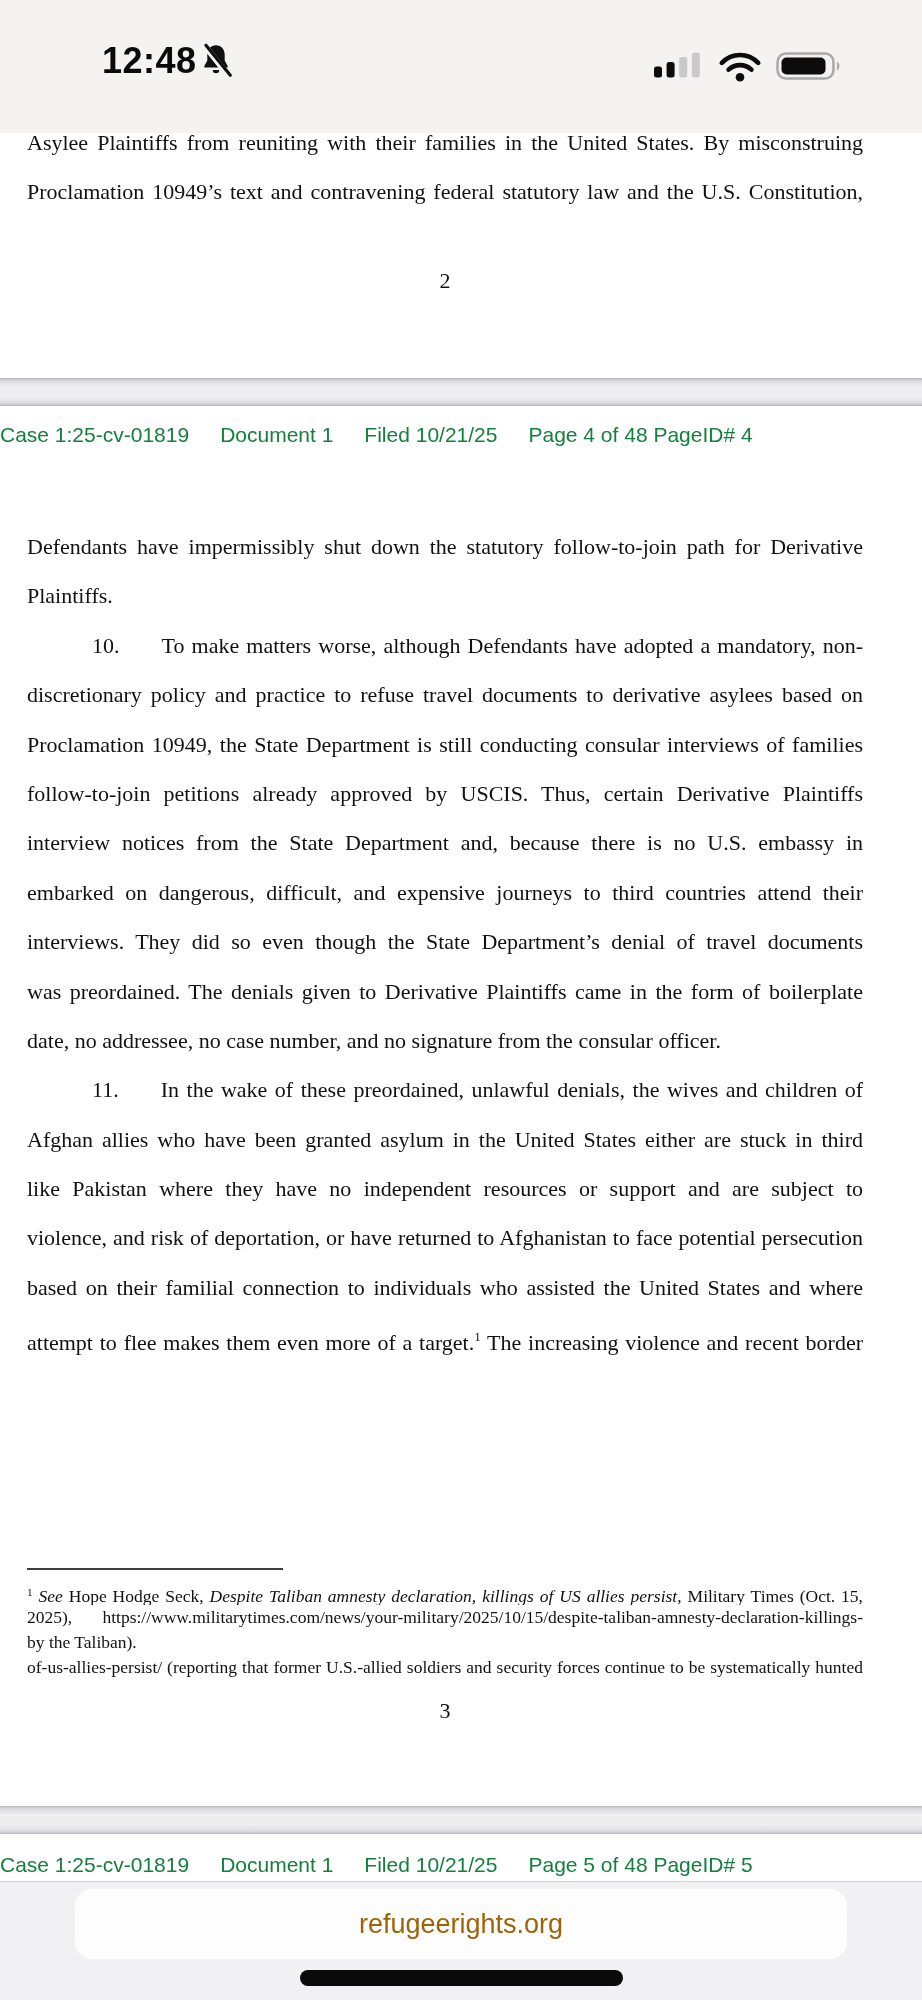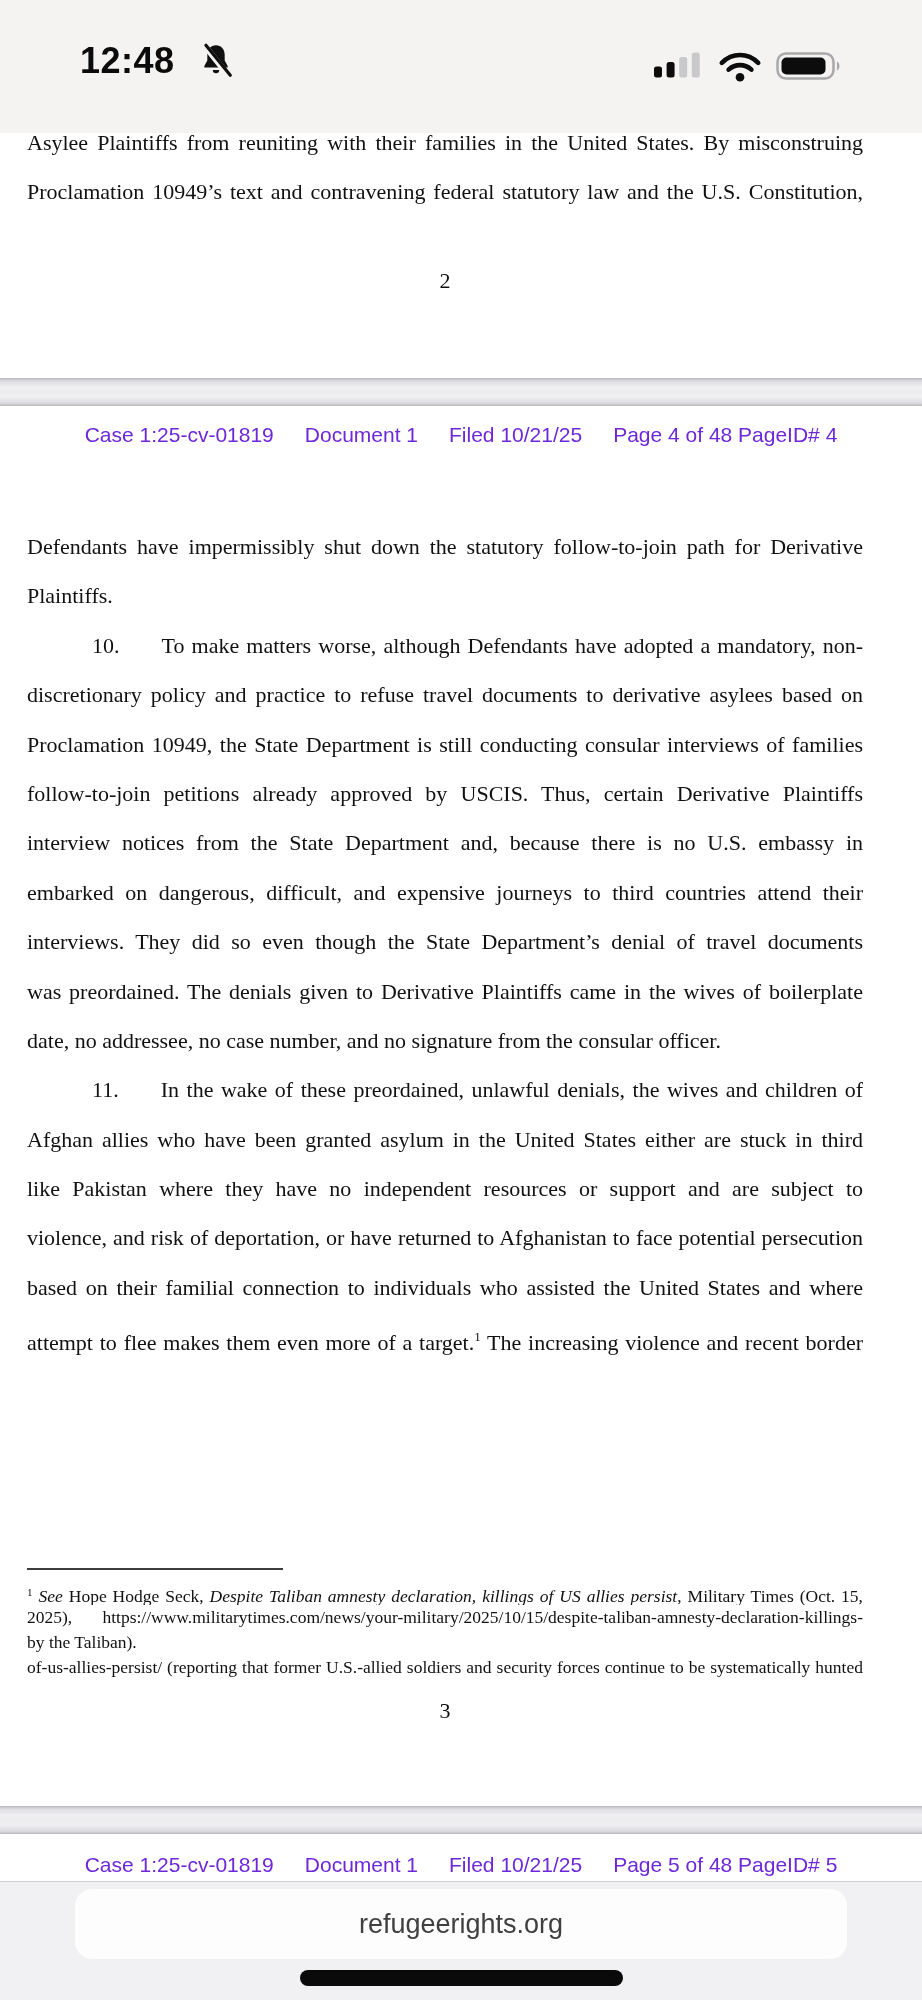--- a/index.html
+++ b/index.html
@@ -10,21 +10,21 @@
     overflow:hidden;
     font-family:"Liberation Serif", serif;
     color:#111;
   }
   
   .statusbar{
     position:absolute;top:0;left:0;width:922px;height:133px;
     background:#f4f3f2;z-index:30;
   }
   .sb-time{
-    position:absolute;left:80px;top:40px;
+    position:absolute;left:102px;top:40px;
     font-family:"Liberation Sans", sans-serif;
     font-size:36px;font-weight:700;letter-spacing:.5px;color:#0b0b0b;
   }
   .sb-bell{position:absolute;left:198px;top:42px;width:36px;height:36px;}
   .sb-signal{position:absolute;left:652px;top:50px;width:56px;height:30px;}
   .sb-wifi{position:absolute;left:718px;top:51px;width:44px;height:31px;}
   .sb-batt{position:absolute;left:776px;top:51px;width:68px;height:30px;}
   
   .pdf-area{position:absolute;inset:0;background:#fff;border-radius:19px;}
   .textcol{position:absolute;left:27px;width:836px;}
@@ -46,44 +46,44 @@
   
   .pgap{
     position:absolute;left:0;width:922px;height:28px;
     background:linear-gradient(180deg,
       #b7b7bd 0px,#dcdce1 3px,#f0f0f3 9px,#ececef 14px,
       #f0f0f3 19px,#dcdce1 25px,#b7b7bd 28px);
   }
   
   .stamp{
     position:absolute;left:0;width:922px;height:30px;
-    display:flex;justify-content:center;align-items:center;gap:31px;
+    display:flex;align-items:center;gap:31px;
     font-family:"Liberation Sans", sans-serif;
-    font-size:21px;color:#6d28d9;
+    font-size:21px;color:#15803d;
   }
   
   .fnrule{position:absolute;left:27px;top:1568px;width:256px;height:2px;background:#3d3d3d;}
   .fncol{position:absolute;left:27px;top:1580px;width:836px;}
   .fn{
     font-size:17.5px;height:25px;line-height:25px;overflow:hidden;
   }
   .fsup{font-size:11px;vertical-align:6px;}
   
   .toolbar{
     position:absolute;left:0;top:1881px;width:922px;height:119px;
     background:#f1f1f3;border-top:1px solid rgba(0,0,0,.14);z-index:20;
   }
   .addr-pill{
     position:absolute;left:75px;top:7px;width:772px;height:70px;
     background:#fdfdfe;border-radius:17px;
     display:flex;align-items:center;justify-content:center;
   }
   .addr-text{
     font-family:"Liberation Sans", sans-serif;
-    font-size:27px;color:#404040;
+    font-size:27px;color:#a16207;
   }
   .home-indicator{
     position:absolute;left:300px;top:88px;width:323px;height:16px;
     border-radius:8px;background:#0a0a0a;
   }
 </style>
 </head>
 <body>
 
 <div class="screen">
@@ -108,21 +108,21 @@
     <div class="textcol" style="top:522px">
       <div class="ln j">Defendants have impermissibly shut down the statutory follow-to-join path for Derivative</div>
       <div class="ln l">Plaintiffs.</div>
       <div class="ln j indent"><span>10.</span><span class="tabgap"></span><span>To make matters worse, although Defendants have adopted a mandatory, non-</span></div>
       <div class="ln j">discretionary policy and practice to refuse travel documents to derivative asylees based on</div>
       <div class="ln j">Proclamation 10949, the State Department is still conducting consular interviews of families with</div>
       <div class="ln j">follow-to-join petitions already approved by USCIS. Thus, certain Derivative Plaintiffs received</div>
       <div class="ln j">interview notices from the State Department and, because there is no U.S. embassy in Afghanistan,</div>
       <div class="ln j">embarked on dangerous, difficult, and expensive journeys to third countries attend their consular</div>
       <div class="ln j">interviews. They did so even though the State Department’s denial of travel documents evidently</div>
-      <div class="ln j">was preordained. The denials given to Derivative Plaintiffs came in the wives of boilerplate</div>
+      <div class="ln j">was preordained. The denials given to Derivative Plaintiffs came in the form of boilerplate</div>
       <div class="ln l">date, no addressee, no case number, and no signature from the consular officer.</div>
       <div class="ln j indent"><span>11.</span><span class="tabgap"></span><span>In the wake of these preordained, unlawful denials, the wives and children of</span></div>
       <div class="ln j">Afghan allies who have been granted asylum in the United States either are stuck in third countries</div>
       <div class="ln j">like Pakistan where they have no independent resources or support and are subject to persecution,</div>
       <div class="ln j">violence, and risk of deportation, or have returned to Afghanistan to face potential persecution</div>
       <div class="ln j">based on their familial connection to individuals who assisted the United States and where their</div>
       <div class="ln j"><span>attempt to flee makes them even more of a target.</span><span class="bsup">1</span><span> The increasing violence and recent border</span></div>
     </div>
 
     <div class="fnrule"></div>

